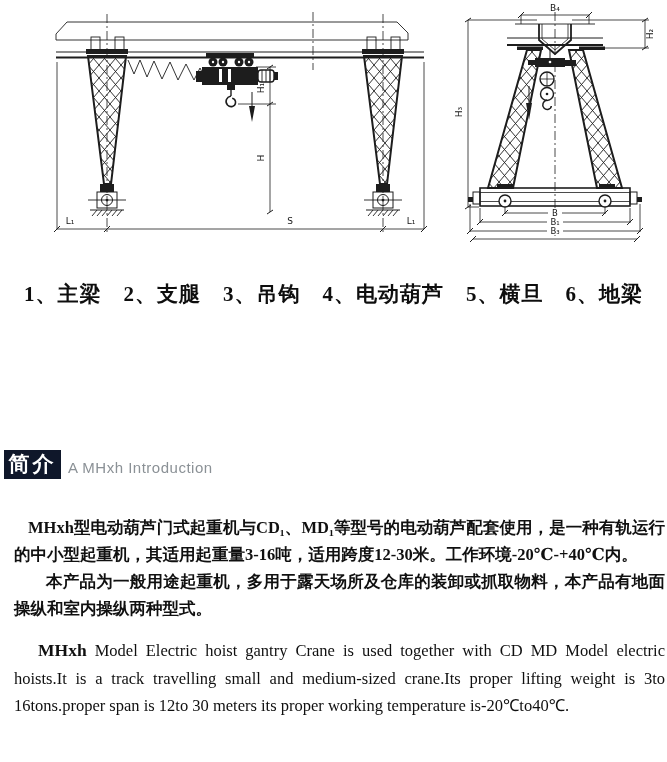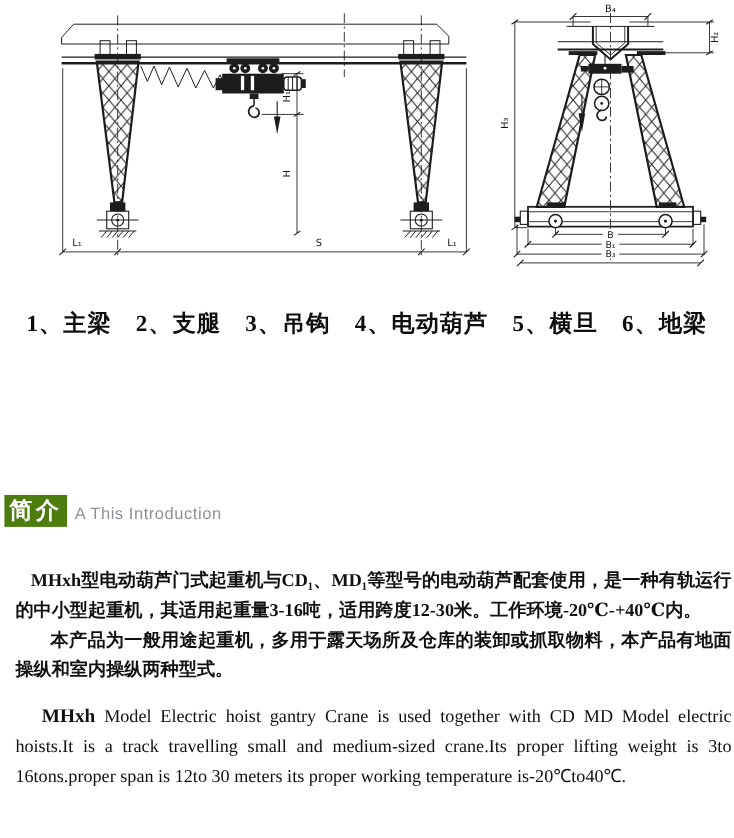--- a/index.html
+++ b/index.html
@@ -4,21 +4,21 @@
 <style>
   html,body{margin:0;padding:0;background:#fff;}
   .page{position:relative;width:667px;height:762px;background:#ffffff;overflow:hidden;
         font-family:"Liberation Serif","DejaVu Serif",serif;color:#141414;}
   svg text{font-family:"DejaVu Sans",sans-serif;fill:#141414;}
   .front{position:absolute;left:0;top:0;}
   .side{position:absolute;left:455px;top:0;}
   .caption{position:absolute;top:280px;left:0;width:667px;text-align:center;
            font-weight:bold;font-size:21px;letter-spacing:1px;color:#0e0e0e;}
   .intro-row{position:absolute;top:450px;left:4px;display:flex;align-items:flex-end;gap:7px;}
-  .badge{display:inline-block;width:57px;height:29px;background:#4d7c0f;color:#ffffff;
+  .badge{display:inline-block;width:57px;height:29px;background:#0f172a;color:#ffffff;
          font-weight:bold;font-size:21px;line-height:29px;text-align:center;letter-spacing:3px;}
   .intro-title{color:#8b9196;font-size:15px;letter-spacing:.5px;padding-bottom:3px;
                font-family:"Liberation Sans","DejaVu Sans",sans-serif;}
   p.zh,p.en{position:absolute;left:8px;width:651px;margin:6px;text-align:justify;}
   p.zh{font-weight:bold;font-size:16.5px;line-height:27px;color:#101010;}
   .zh1{top:508px;text-indent:14px;}
   .zh2{top:562px;text-indent:32px;}
   p.en{font-size:16.5px;line-height:27.5px;color:#101010;font-family:Liberation Serif, serif;}
   .en1{top:631px;text-indent:24px;}
   .en2{top:700px;text-indent:40px;}
@@ -191,21 +191,21 @@
     <text x="7" y="112" font-size="9" text-anchor="middle" transform="rotate(-90 7 112)">H₃</text>
     <text x="100" y="216" font-size="8.5" text-anchor="middle">B</text>
     <text x="100" y="225" font-size="8.5" text-anchor="middle">B₁</text>
     <text x="100" y="234" font-size="8.5" text-anchor="middle">B₃</text>
   </svg>
 
   <div class="caption">1、主梁　2、支腿　3、吊钩　4、电动葫芦　5、横旦　6、地梁</div>
 
   <div class="intro-row">
     <span class="badge">简介</span>
-    <span class="intro-title">A This Introduction</span>
+    <span class="intro-title">A MHxh Introduction</span>
   </div>
 
   <p class="zh zh1">MHxh型电动葫芦门式起重机与CD₁、MD₁等型号的电动葫芦配套使用，是一种有轨运行的中小型起重机，其适用起重量3-16吨，适用跨度12-30米。工作环境-20℃-+40℃内。</p>
   <p class="zh zh2">本产品为一般用途起重机，多用于露天场所及仓库的装卸或抓取物料，本产品有地面操纵和室内操纵两种型式。</p>
 
   <p class="en en1"><b>MHxh</b><span> Model Electric hoist gantry Crane is used together with CD MD Model electric hoists.It is a track travelling small and medium-sized crane.Its proper lifting weight is 3to 16tons.proper span  is 12to 30 meters its proper working temperature is-20℃to40℃.</span></p>
 
 </div>
 
 </body></html>

